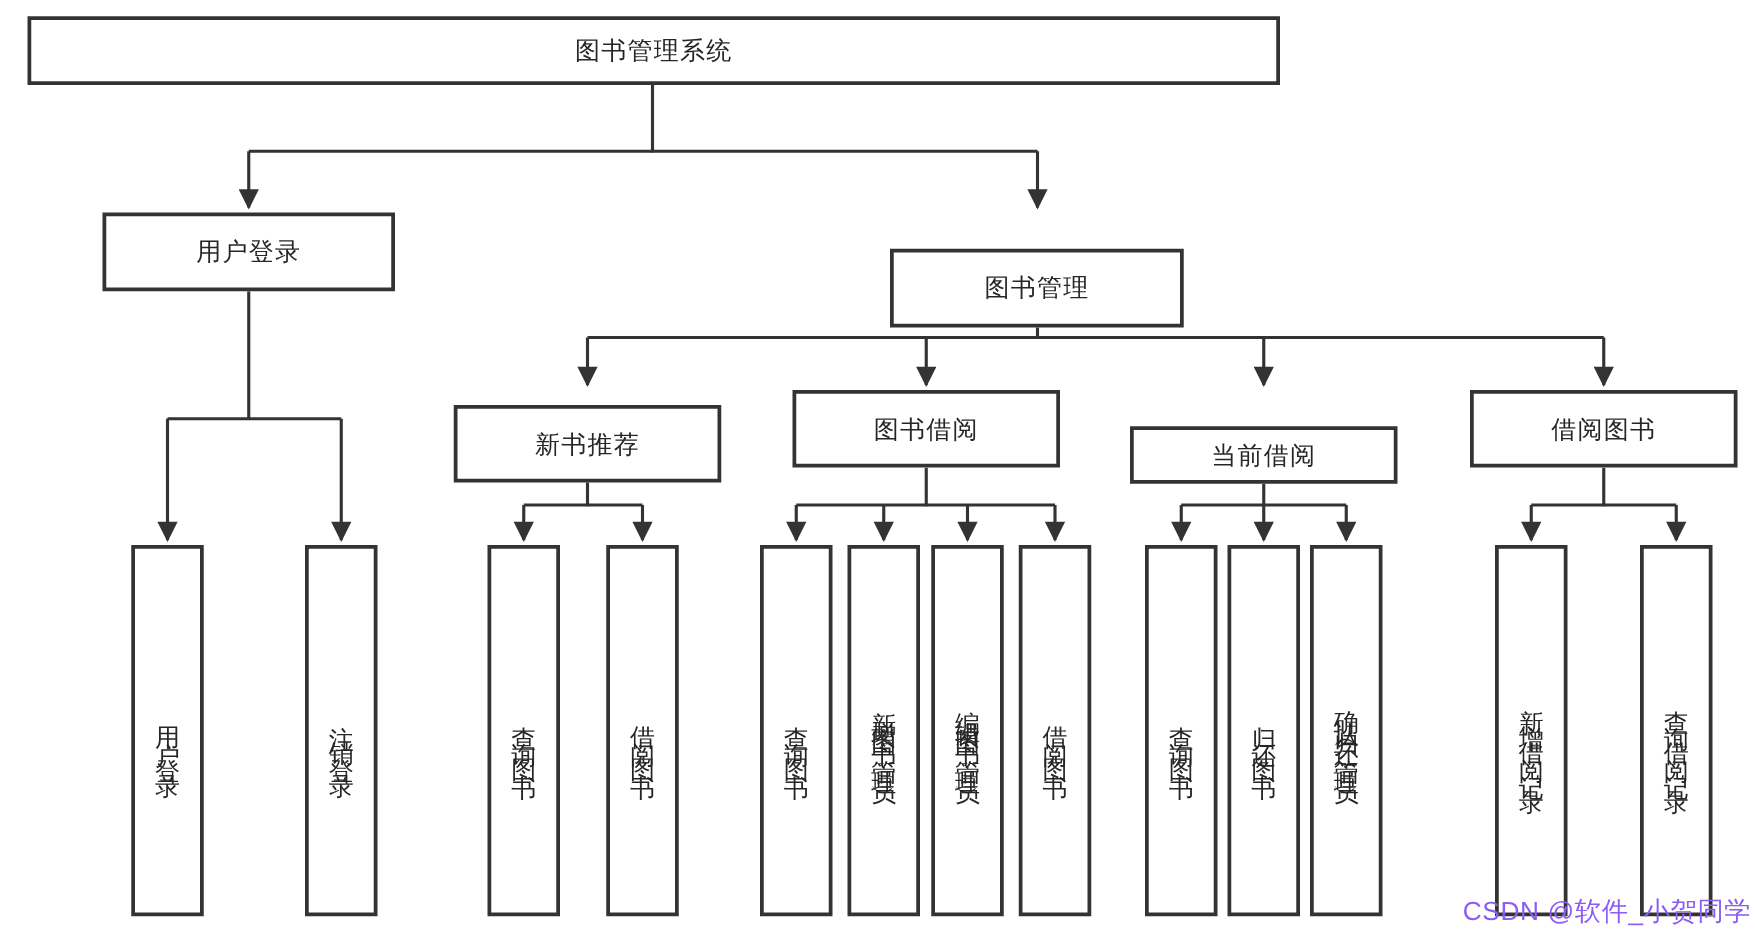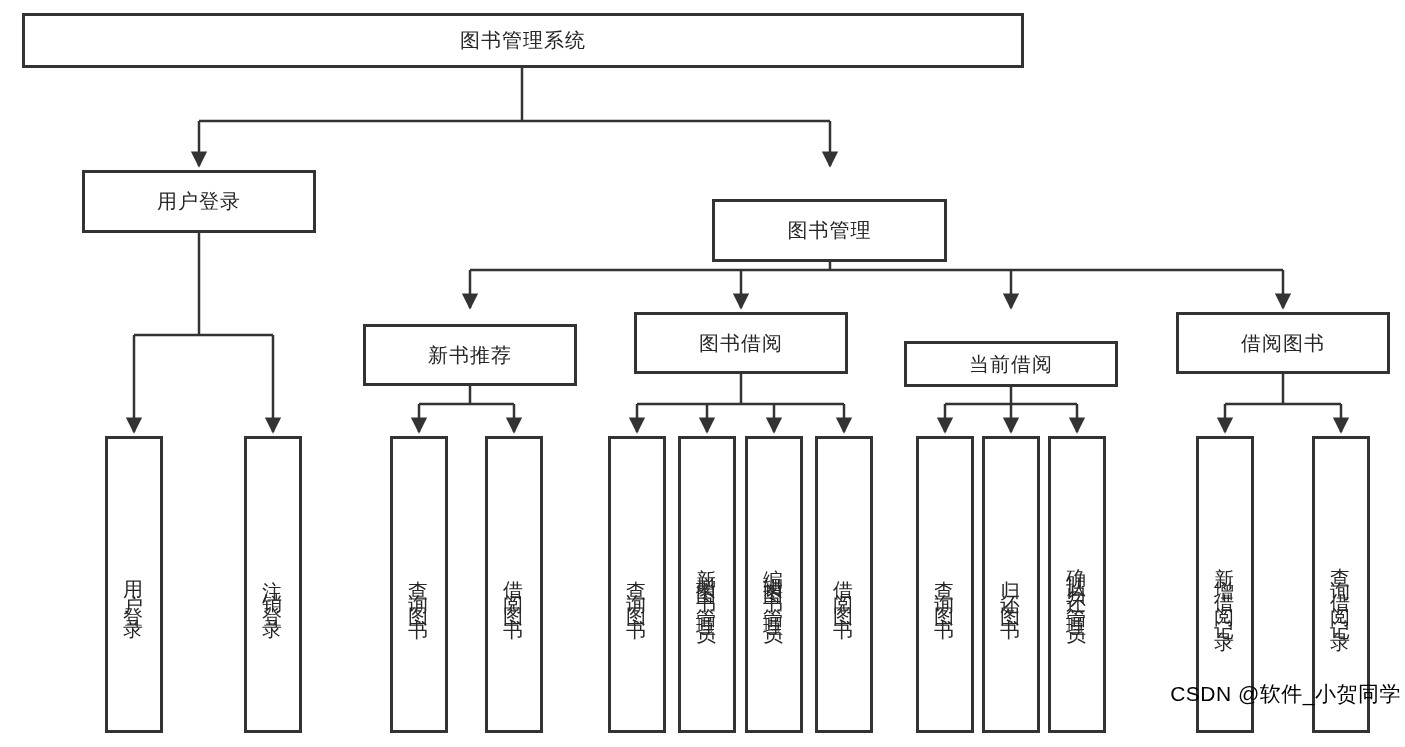--- a/index.html
+++ b/index.html
@@ -37,23 +37,23 @@
     letter-spacing:13px;
     margin-bottom:-13px;
     white-space:nowrap;
   }
   .vtext.dense {
     letter-spacing:8px;
     margin-bottom:-8px;
   }
   #watermark {
     position:absolute;
-    top:680px; right:4px;
+    top:715px; right:4px;
     font-size:21px;
-    color:#000000;
+    color:#8b5cf6;
     letter-spacing:0.5px;
     z-index:5;
   }
 </style>
 </head>
 <body>
 
 <div id="canvas">
 
   <svg id="wires" viewBox="0 0 1405 747" xmlns="http://www.w3.org/2000/svg">

